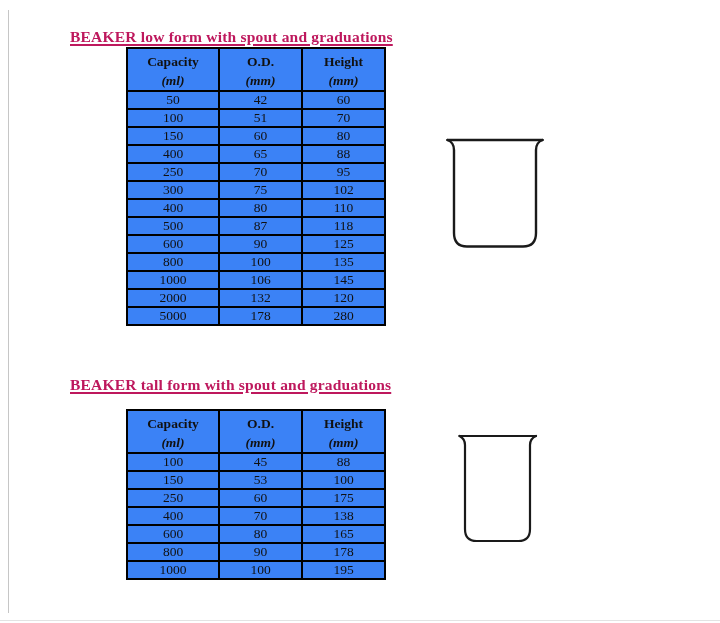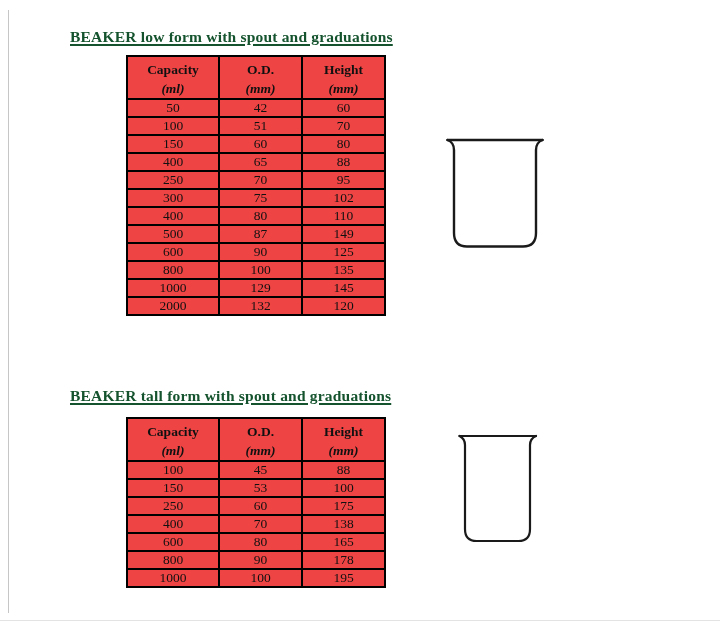--- a/index.html
+++ b/index.html
@@ -17,33 +17,32 @@
     position:absolute; left:8px; top:10px; width:1px; height:603px;
     background:#c6c6c6;
   }
   .edge-h {
     position:absolute; left:0px; top:620px; width:720px; height:1px;
     background:#e3e3e3;
   }
   .sec-title {
     position:absolute;
     font-weight:bold; font-size:15.5px; letter-spacing:0.2px;
-    white-space:nowrap; color:#14532d;
+    white-space:nowrap; color:#be185d;
     text-decoration:underline;
     text-decoration-thickness:1.8px;
     text-underline-offset:2px;
   }
   #title-low  { left:70px; top:28px; }
-  #title-tall { left:70px; top:387px; }
+  #title-tall { left:70px; top:376px; }
 
   table.spec {
     position:absolute;
     border-collapse:collapse; table-layout:fixed;
-    background:#ef4444;
-    margin-top:8px;
+    background:#3b82f6;
   }
   #table-low  { left:126px; top:47px; }
   #table-tall { left:126px; top:409px; }
   table.spec, table.spec th, table.spec td {
     border:2px solid #000000;
   }
   table.spec th {
     font-weight:bold; font-size:13.5px; text-align:center;
     vertical-align:top; height:41px; padding-top:3px;
   }
@@ -121,41 +120,46 @@
           <td>102</td>
         </tr>
         <tr>
           <td>400</td>
           <td>80</td>
           <td>110</td>
         </tr>
         <tr>
           <td>500</td>
           <td>87</td>
-          <td>149</td>
+          <td>118</td>
         </tr>
         <tr>
           <td>600</td>
           <td>90</td>
           <td>125</td>
         </tr>
         <tr>
           <td>800</td>
           <td>100</td>
           <td>135</td>
         </tr>
         <tr>
           <td>1000</td>
-          <td>129</td>
+          <td>106</td>
           <td>145</td>
         </tr>
         <tr>
           <td>2000</td>
           <td>132</td>
           <td>120</td>
+        </tr>
+        <tr>
+          <td>5000</td>
+          <td>178</td>
+          <td>280</td>
         </tr>
       </tbody>
     </table>
 
   <svg id="beaker-low" class="beaker" width="100" height="114" viewBox="0 0 100 114">
     <path d="M 2.5,3 L 97.5,3" fill="none" stroke="#1a1a1a" stroke-width="2.4" stroke-linecap="round"></path>
     <path d="M 2.5,3 C 6.5,4.5 9,7.5 9,13 L 9,96 Q 9,109.5 22,109.5 L 78,109.5 Q 91,109.5 91,96 L 91,13 C 91,7.5 93.5,4.5 97.5,3" fill="none" stroke="#1a1a1a" stroke-width="2.4" stroke-linecap="round"></path>
   </svg>
 
   <h2 id="title-tall" class="sec-title">BEAKER tall form with spout and graduations</h2>

